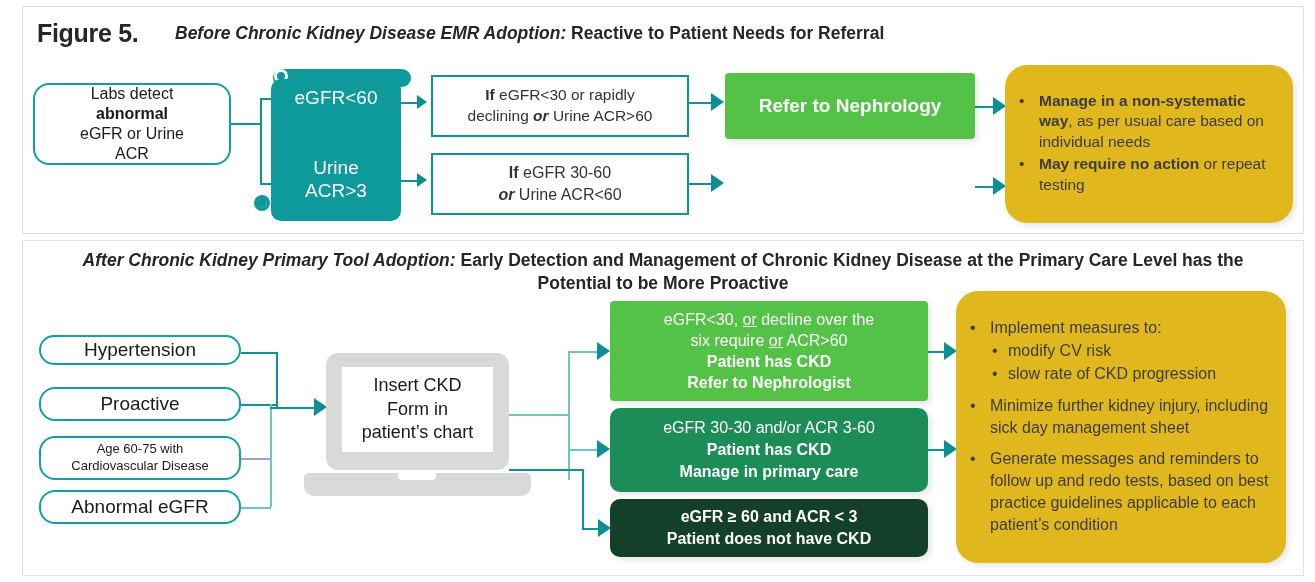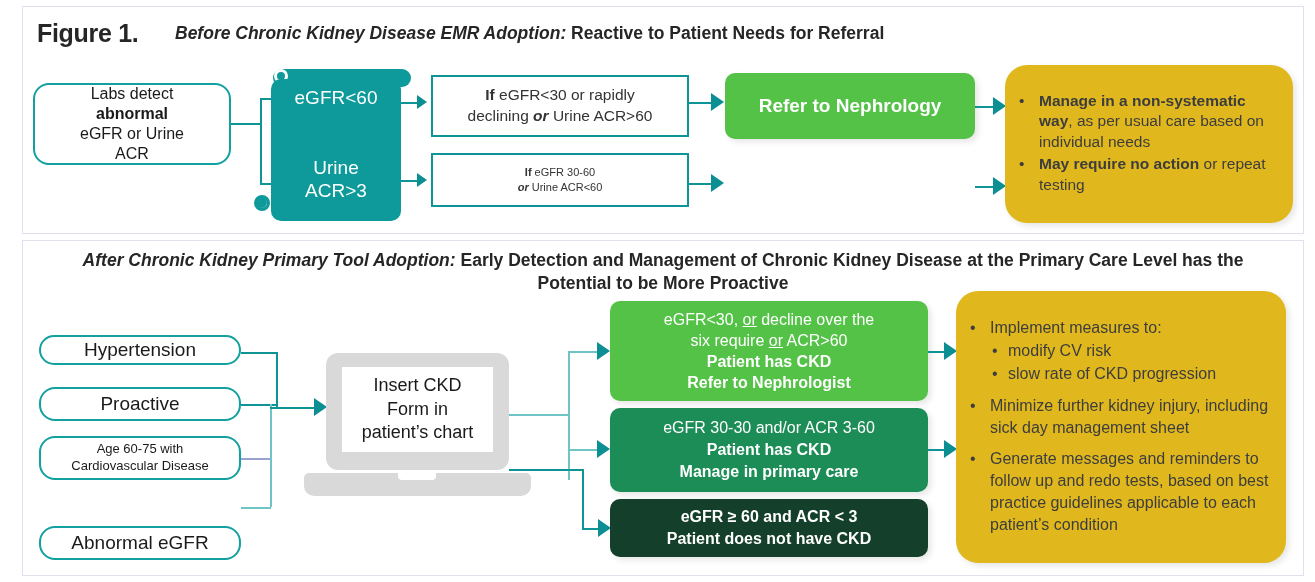--- a/index.html
+++ b/index.html
@@ -61,21 +61,21 @@
     border: 2.5px solid #0E9494;
     color: #333333;
   }
   .box-teal {
     background: #0E9A9A;
     border-radius: 10px;
     color: #ffffff;
   }
   .box-green-light {
     background: #54C247;
-    border-radius: 10px;
+    border-radius: 4px;
     color: #ffffff;
   }
   .box-green-dark {
     background: #1C8D57;
     border-radius: 10px;
     color: #ffffff;
   }
   .box-green-darkest {
     background: #143F2A;
     border-radius: 10px;
@@ -154,21 +154,21 @@
     border-radius: 9px;
   }
 </style>
 </head>
 <body>
 
 <div id="figure">
 
   <div class="panel" id="panel-top">
 
-    <div class="fig-label">Figure 1.</div>
+    <div class="fig-label">Figure 5.</div>
 
     <div class="title-top">
       <span class="ital">Before Chronic Kidney Disease EMR Adoption:</span><span> Reactive to Patient Needs for Referral</span>
     </div>
 
     <div class="box box-white-round" style="left:10px; top:76px; width:198px; height:82px; font-size:16px; line-height:1.25;">
       <div>
         <div>Labs detect</div>
         <div class="b">abnormal</div>
         <div>eGFR or Urine</div>
@@ -200,21 +200,21 @@
     <div class="ln ln-h" style="left:378px; top:173px; width:18px;"></div>
     <div class="arrow arrow-sm" style="left:394px; top:166px;"></div>
 
     <div class="box box-white-sq" style="left:408px; top:68px; width:258px; height:62px; font-size:15.5px; line-height:1.35;">
       <div>
         <div><span class="b">If</span><span> eGFR&lt;30 or rapidly</span></div>
         <div><span>declining </span><span class="i b">or</span><span> Urine ACR&gt;60</span></div>
       </div>
     </div>
 
-    <div class="box box-white-sq" style="left:408px; top:146px; width:258px; height:54px; font-size:11px; line-height:1.35;">
+    <div class="box box-white-sq" style="left:408px; top:146px; width:258px; height:62px; font-size:16px; line-height:1.35;">
       <div>
         <div><span class="b">If</span><span> eGFR 30-60</span></div>
         <div><span class="i b">or</span><span> Urine ACR&lt;60</span></div>
       </div>
     </div>
 
     <div class="ln ln-h" style="left:666px; top:95px; width:24px;"></div>
     <div class="arrow" style="left:688px; top:86px;"></div>
     <div class="ln ln-h" style="left:666px; top:176px; width:24px;"></div>
     <div class="arrow" style="left:688px; top:167px;"></div>
@@ -255,21 +255,21 @@
     </div>
     <div class="box box-white-round" style="left:16px; top:146px; width:202px; height:34px; font-size:19px;">
       <span>Proactive</span>
     </div>
     <div class="box box-white-round" style="left:16px; top:195px; width:202px; height:44px; font-size:13px; line-height:1.3;">
       <div>
         <div>Age 60-75 with</div>
         <div>Cardiovascular Disease</div>
       </div>
     </div>
-    <div class="box box-white-round" style="left:16px; top:249px; width:202px; height:34px; font-size:19px;margin-top:36px;">
+    <div class="box box-white-round" style="left:16px; top:249px; width:202px; height:34px; font-size:19px;">
       <span>Abnormal eGFR</span>
     </div>
 
     <div class="ln ln-h" style="left:218px; top:111px; width:36px;"></div>
     <div class="ln ln-h" style="left:218px; top:163px; width:36px;"></div>
     <div class="ln ln-h ln-lav" style="left:218px; top:217px; width:30px;"></div>
     <div class="ln ln-h ln-light" style="left:218px; top:266px; width:30px;"></div>
     <div class="ln ln-v" style="left:253px; top:111px; height:56px;"></div>
     <div class="ln ln-v ln-lav" style="left:247px; top:163px; height:54px;"></div>
     <div class="ln ln-v ln-light" style="left:247px; top:163px; height:103px;"></div>

